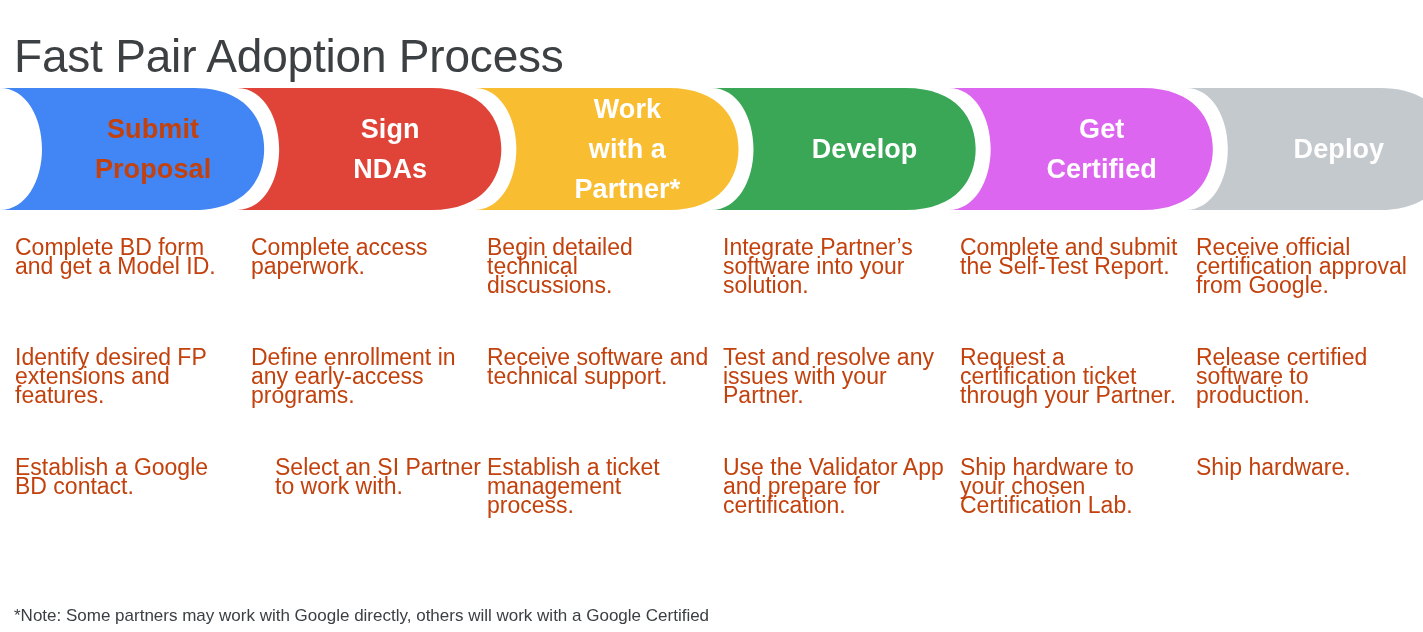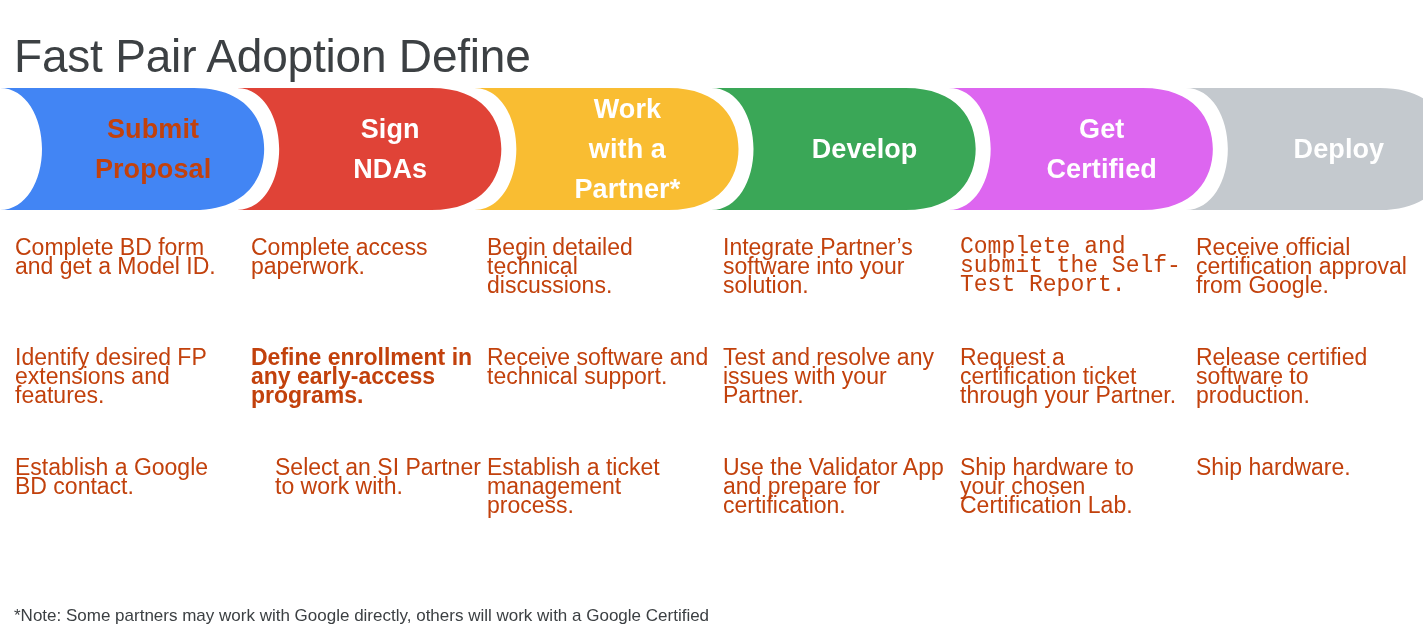--- a/index.html
+++ b/index.html
@@ -92,21 +92,21 @@
     width: 700px;
     font-size: 17px;
     line-height: 25px;
     color: #3c4043;
     margin-top: 25px;
   }
 </style>
 </head>
 <body>
 
-<h1 id="page-title">Fast Pair Adoption Define</h1>
+<h1 id="page-title">Fast Pair Adoption Process</h1>
 
 <div id="process-banner">
   <svg class="chevron-svg" viewBox="0 0 1423 122" preserveAspectRatio="none">
     <g id="chevron-group">
         <path d="M 0 0 L 194.16666666666666 0 C 246.16666666666666 0 264.16666666666663 31.720000000000002 264.16666666666663 61 C 264.16666666666663 90.28 246.16666666666666 122 194.16666666666666 122 L 0 122 C 26.04 122 42 92.72 42 61 C 42 29.279999999999998 26.04 0 0 0 Z" fill="#4285f4"></path>
         <path d="M 237.16666666666666 0 L 431.3333333333333 0 C 483.3333333333333 0 501.3333333333333 31.720000000000002 501.3333333333333 61 C 501.3333333333333 90.28 483.3333333333333 122 431.3333333333333 122 L 237.16666666666666 122 C 263.20666666666665 122 279.16666666666663 92.72 279.16666666666663 61 C 279.16666666666663 29.279999999999998 263.20666666666665 0 237.16666666666666 0 Z" fill="#e04337"></path>
         <path d="M 474.3333333333333 0 L 668.5 0 C 720.5 0 738.5 31.720000000000002 738.5 61 C 738.5 90.28 720.5 122 668.5 122 L 474.3333333333333 122 C 500.37333333333333 122 516.3333333333333 92.72 516.3333333333333 61 C 516.3333333333333 29.279999999999998 500.37333333333333 0 474.3333333333333 0 Z" fill="#f9bd32"></path>
         <path d="M 711.5 0 L 905.6666666666666 0 C 957.6666666666666 0 975.6666666666666 31.720000000000002 975.6666666666666 61 C 975.6666666666666 90.28 957.6666666666666 122 905.6666666666666 122 L 711.5 122 C 737.54 122 753.5 92.72 753.5 61 C 753.5 29.279999999999998 737.54 0 711.5 0 Z" fill="#3aa757"></path>
         <path d="M 948.6666666666666 0 L 1142.8333333333333 0 C 1194.8333333333333 0 1212.8333333333333 31.720000000000002 1212.8333333333333 61 C 1212.8333333333333 90.28 1194.8333333333333 122 1142.8333333333333 122 L 948.6666666666666 122 C 974.7066666666666 122 990.6666666666666 92.72 990.6666666666666 61 C 990.6666666666666 29.279999999999998 974.7066666666666 0 948.6666666666666 0 Z" fill="#dd66f0"></path>
         <path d="M 1185.8333333333333 0 L 1380 0 C 1432 0 1450 31.720000000000002 1450 61 C 1450 90.28 1432 122 1380 122 L 1185.8333333333333 122 C 1211.8733333333332 122 1227.8333333333333 92.72 1227.8333333333333 61 C 1227.8333333333333 29.279999999999998 1211.8733333333332 0 1185.8333333333333 0 Z" fill="#c4c9ce"></path>
@@ -128,35 +128,35 @@
 </div>
 
 <div id="process-columns">
     <div class="process-column" style="left: 15px; width: 222px;">
       <div class="process-item row0" style="width: 222px;">Complete BD form and get a Model ID.</div>
       <div class="process-item row1" style="width: 222px;">Identify desired FP extensions and features.</div>
       <div class="process-item row2" style="width: 222px;">Establish a Google BD contact.</div>
     </div>
     <div class="process-column" style="left: 251px; width: 222px;">
       <div class="process-item row0" style="width: 222px;">Complete access paperwork.</div>
-      <div class="process-item row1" style="width: 222px; font-weight: bold;">Define enrollment in any early-access programs.</div>
+      <div class="process-item row1" style="width: 222px;">Define enrollment in any early-access programs.</div>
       <div class="process-item row2" style="width: 222px; margin-left: 24px;">Select an SI Partner to work with.</div>
     </div>
     <div class="process-column" style="left: 487px; width: 222px;">
       <div class="process-item row0" style="width: 222px;">Begin detailed technical discussions.</div>
       <div class="process-item row1" style="width: 222px;">Receive software and technical support.</div>
       <div class="process-item row2" style="width: 222px;">Establish a ticket management process.</div>
     </div>
     <div class="process-column" style="left: 723px; width: 222px;">
       <div class="process-item row0" style="width: 222px;">Integrate Partner’s software into your solution.</div>
       <div class="process-item row1" style="width: 222px;">Test and resolve any issues with your Partner.</div>
       <div class="process-item row2" style="width: 222px;">Use the Validator App and prepare for certification.</div>
     </div>
     <div class="process-column" style="left: 960px; width: 222px;">
-      <div class="process-item row0" style="width: 222px; font-family: Liberation Mono, monospace;">Complete and submit the Self-Test Report.</div>
+      <div class="process-item row0" style="width: 222px;">Complete and submit the Self-Test Report.</div>
       <div class="process-item row1" style="width: 222px;">Request a certification ticket through your Partner.</div>
       <div class="process-item row2" style="width: 222px;">Ship hardware to your chosen Certification Lab.</div>
     </div>
     <div class="process-column" style="left: 1196px; width: 215px;">
       <div class="process-item row0" style="width: 215px;">Receive official certification approval from Google.</div>
       <div class="process-item row1" style="width: 215px;">Release certified software to production.</div>
       <div class="process-item row2" style="width: 215px;">Ship hardware.</div>
     </div>
   </div>
 

